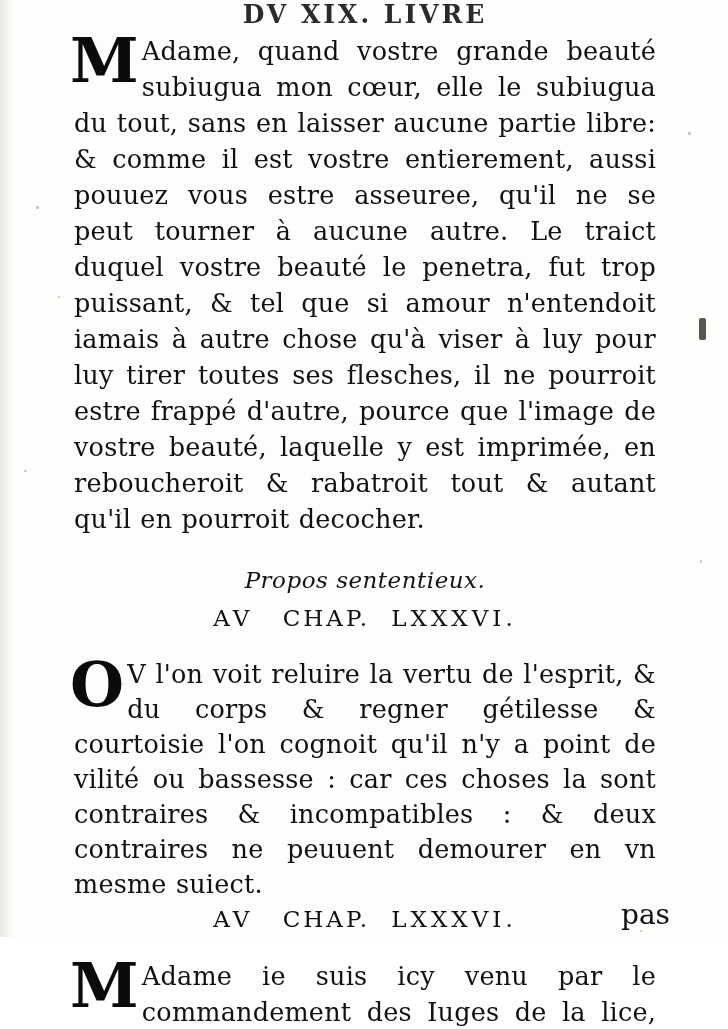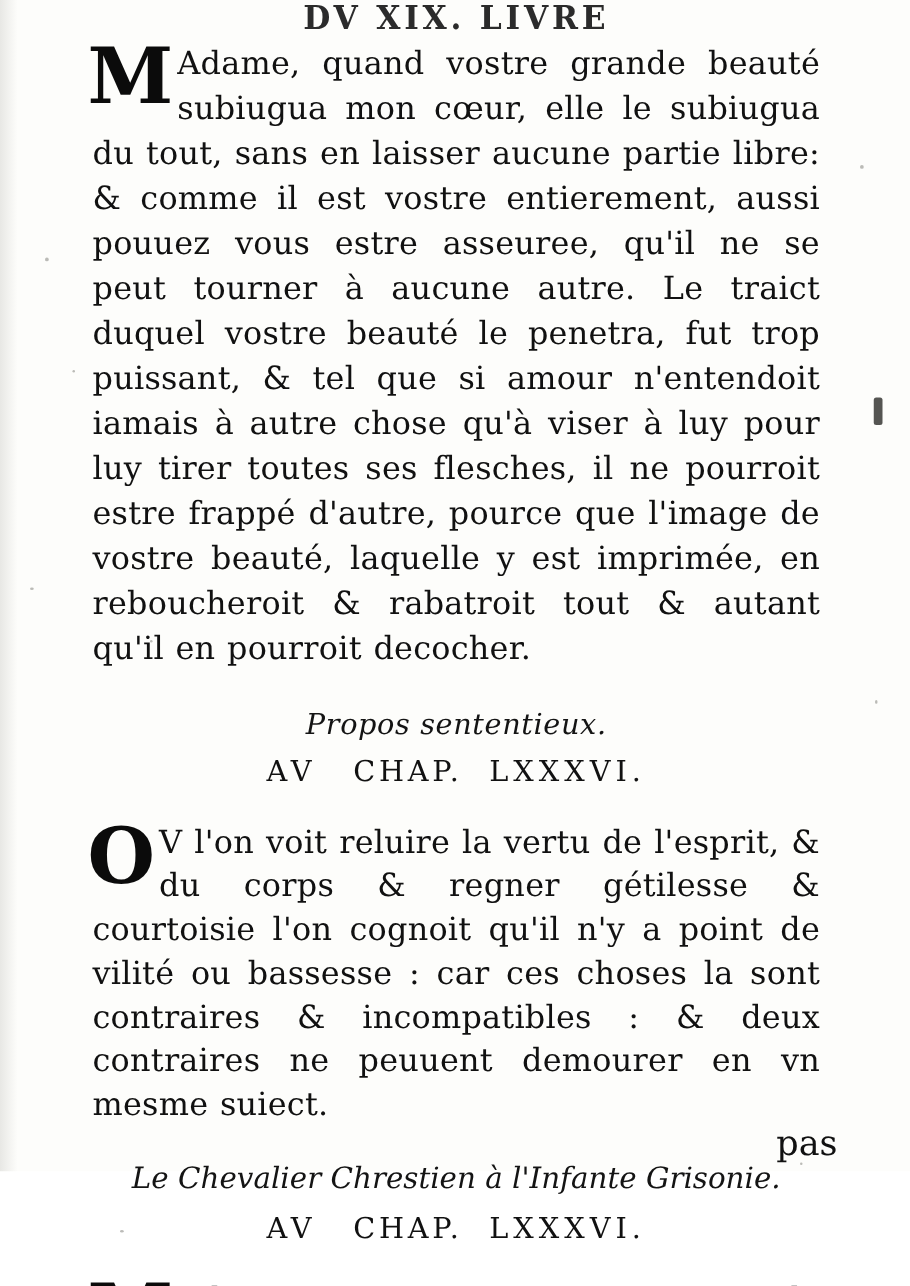--- a/index.html
+++ b/index.html
@@ -156,21 +156,20 @@
       <span>AV</span>
       <span class="small" style="padding-left:18px;">CHAP.</span>
       <span style="padding-left:10px;">LXXXVI.</span>
     </div>
 
     <div class="body-block tight">
       <span class="dropcap">O</span>
       <p>V l'on voit reluire la vertu de l'esprit, &amp; du corps &amp; regner gétilesse &amp; courtoisie l'on cognoit qu'il n'y a point de vilité ou bassesse : car ces choses la sont contraires &amp; incompatibles : &amp; deux contraires ne peuuent demourer en vn mesme suiect.</p>
     </div>
 
-    <div class="attribution">Le Chevalier Chrestien à l'Infante Grisonie.</div>
 
     <div class="chapter-line">
       <span>AV</span>
       <span class="small" style="padding-left:18px;">CHAP.</span>
       <span style="padding-left:10px;margin-top:12px;">LXXXVI.</span>
     </div>
 
     <div class="body-block">
       <span class="dropcap">M</span>
       <p>Adame ie suis icy venu par le commandement des Iuges de la lice, non</p>

